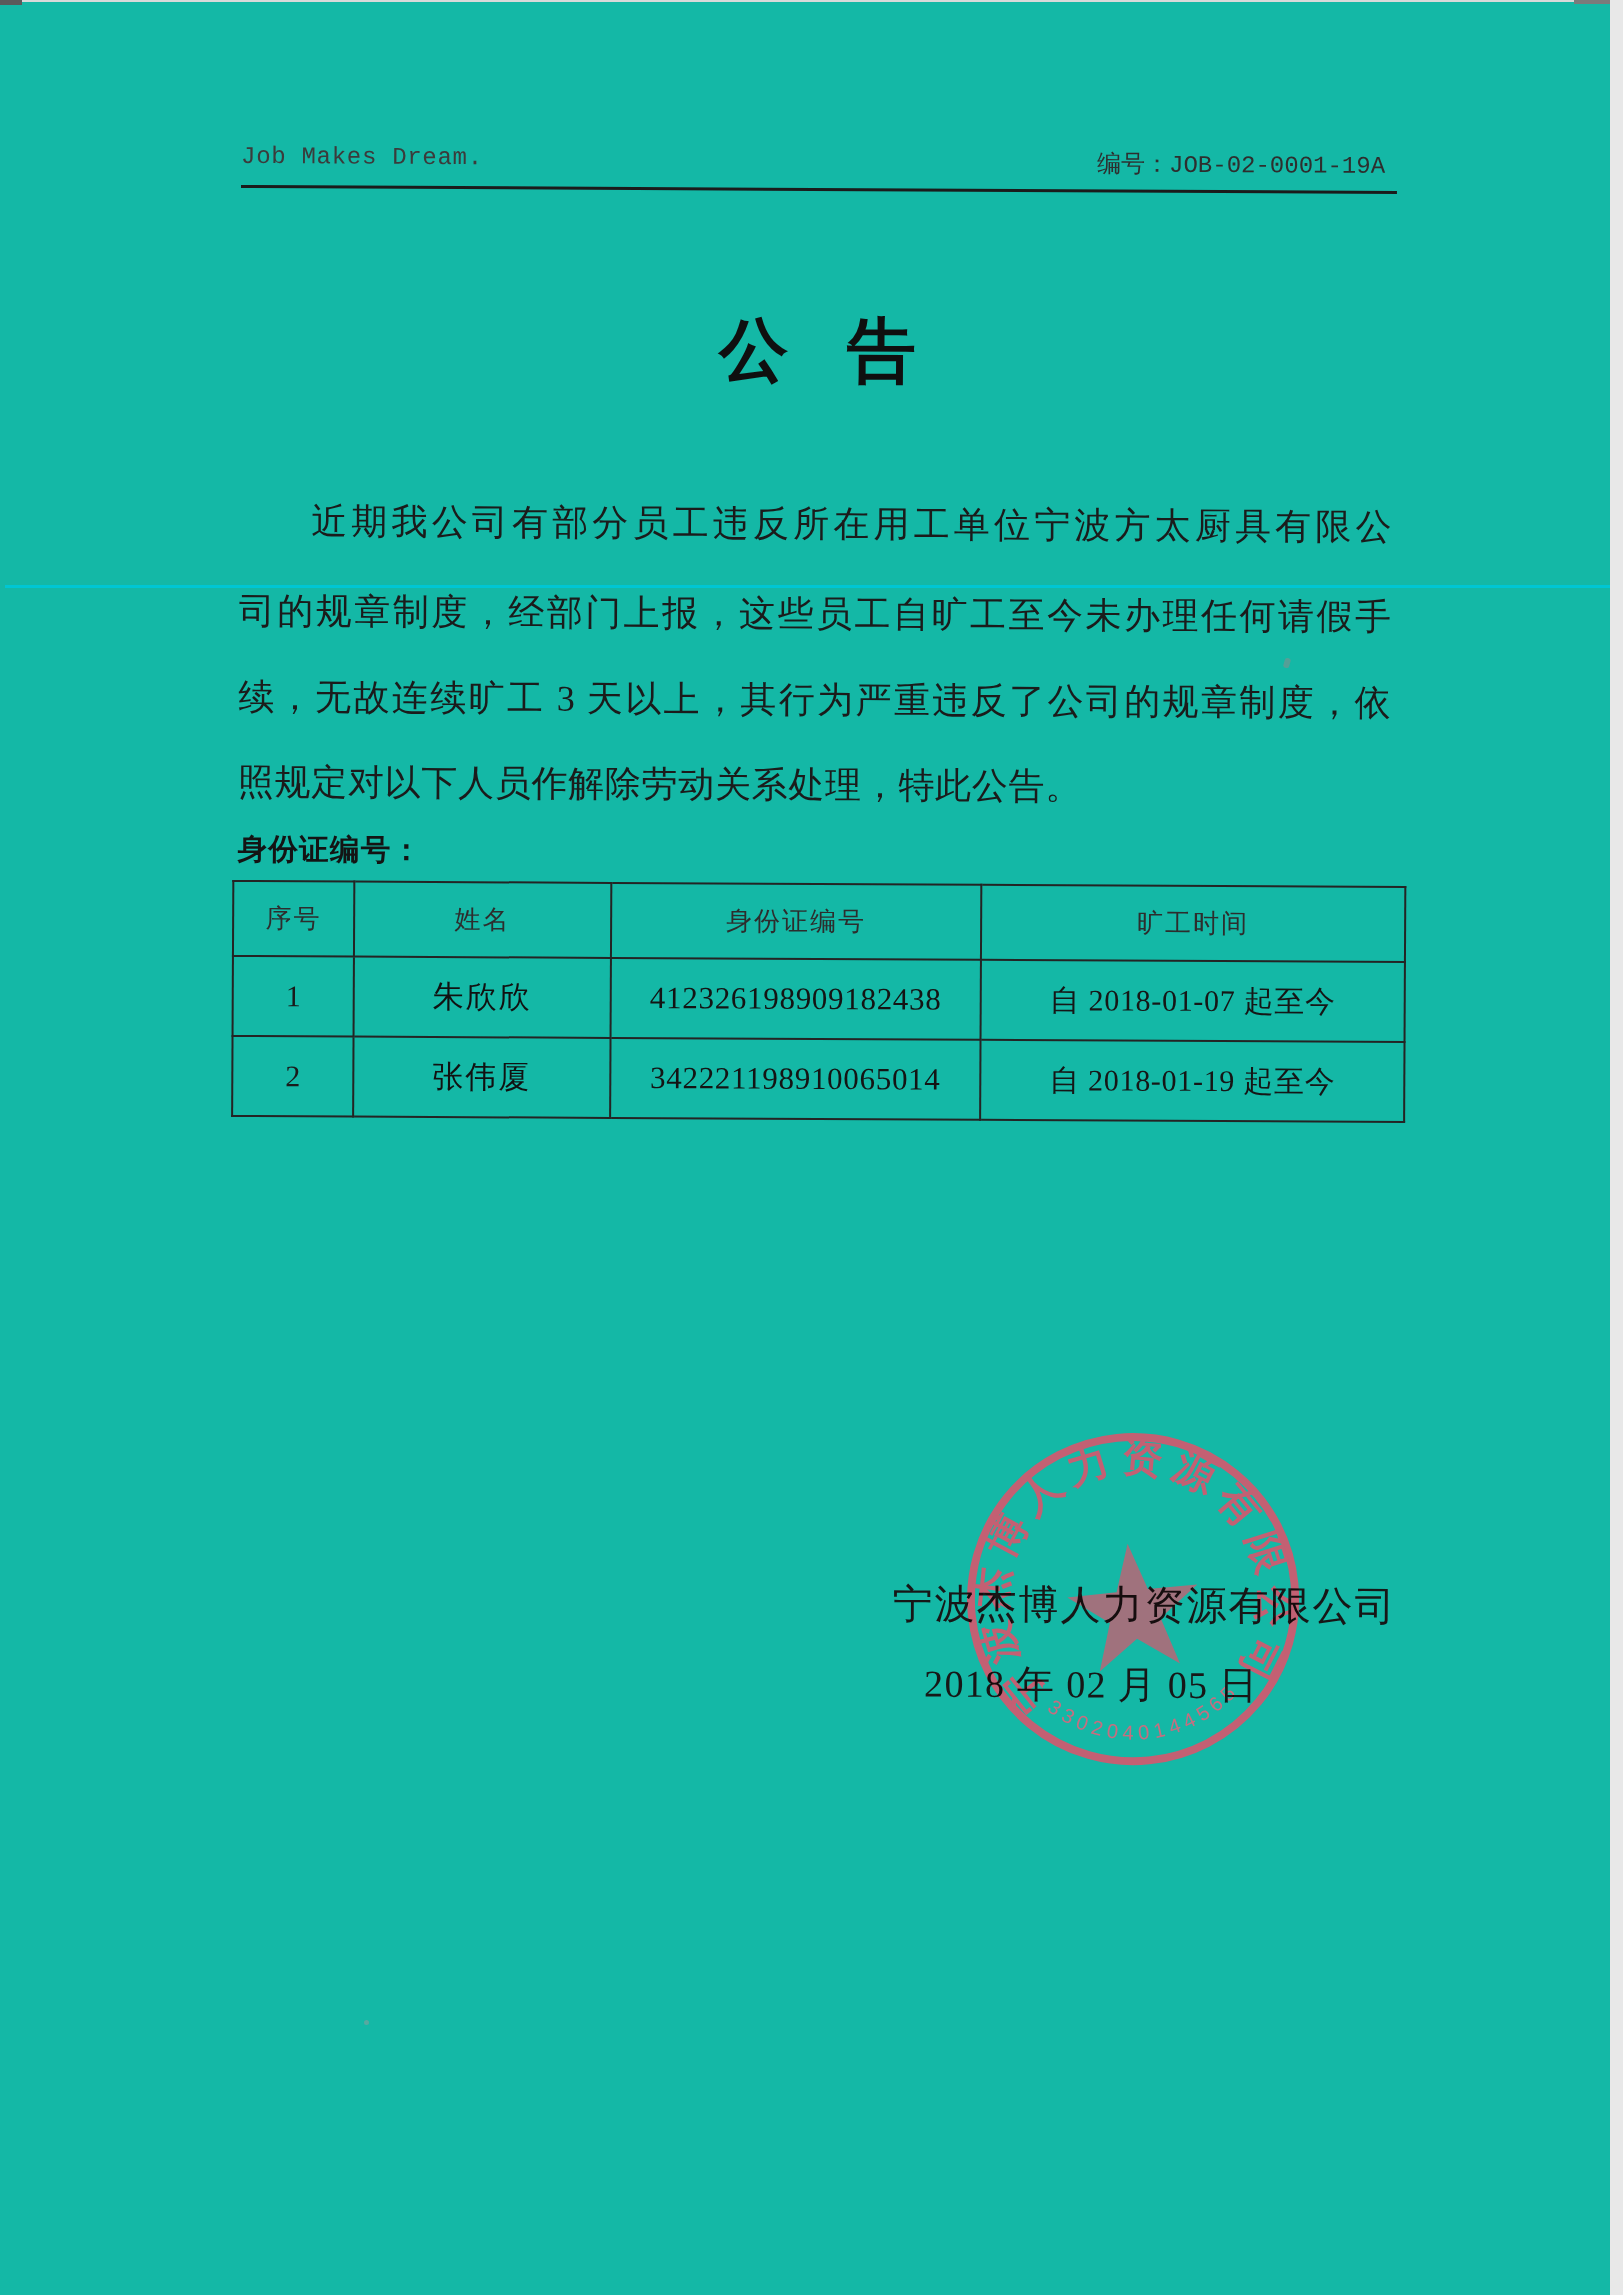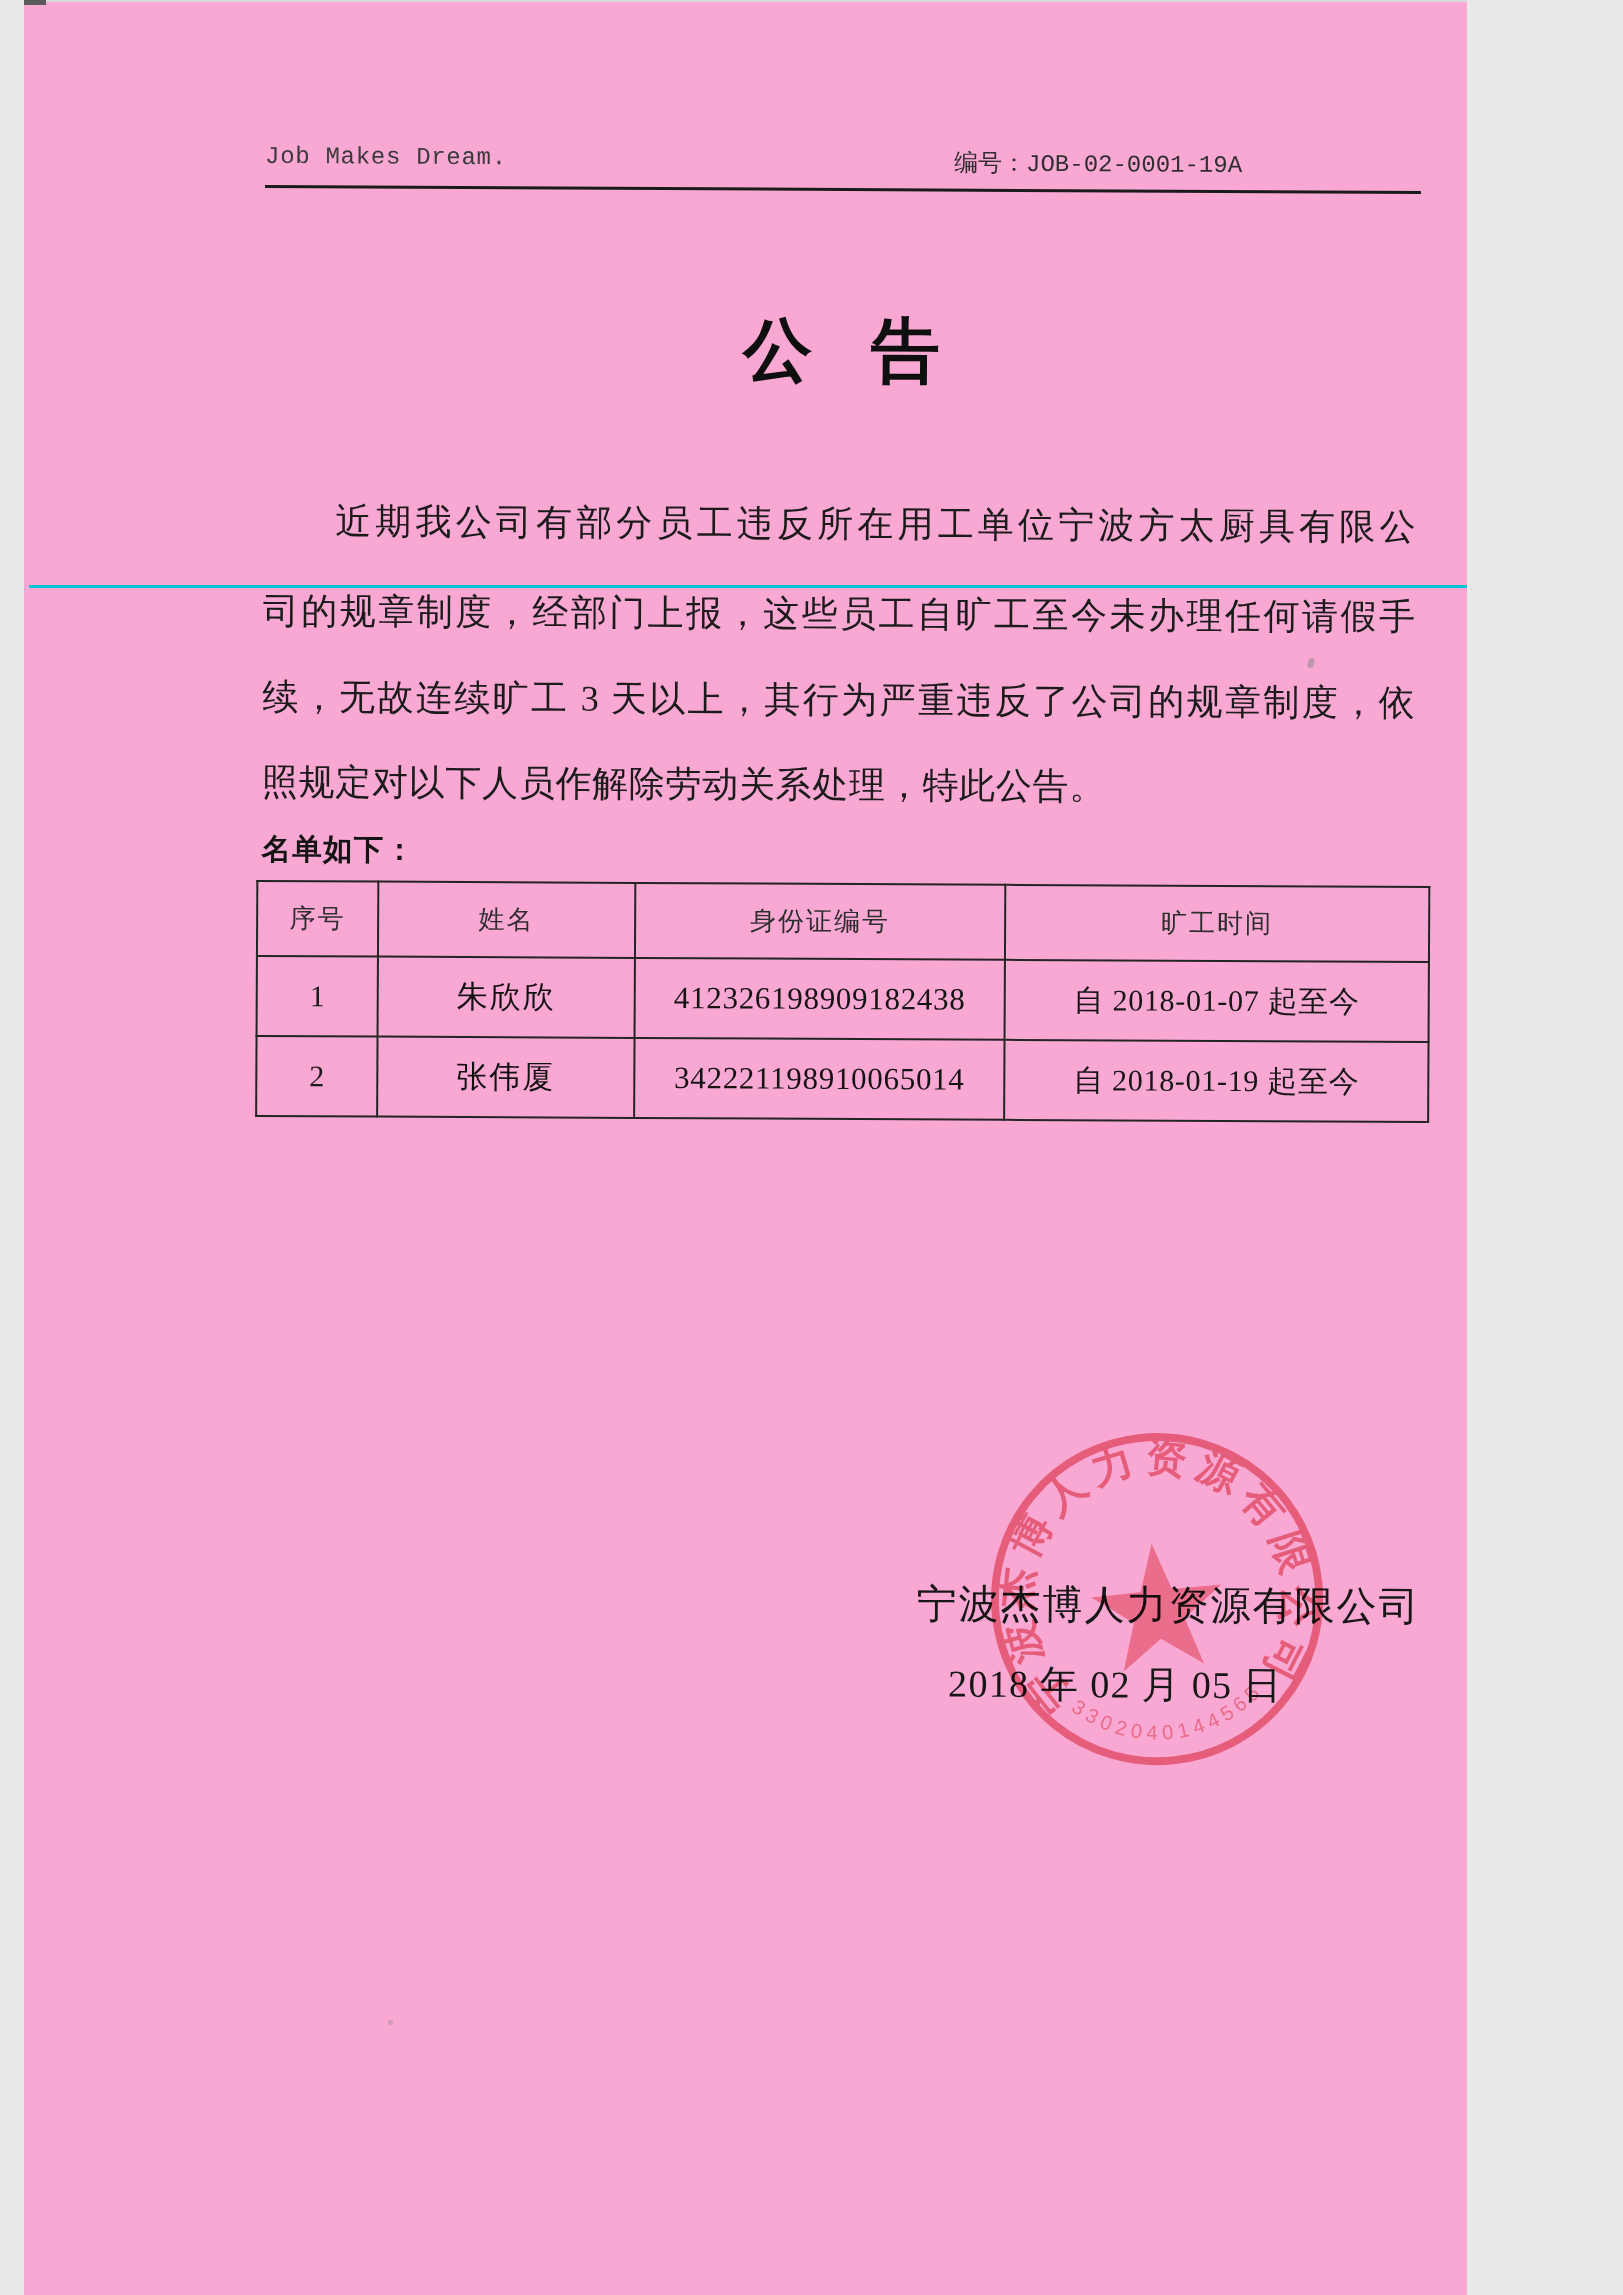--- a/index.html
+++ b/index.html
@@ -1,23 +1,22 @@
 <!DOCTYPE html>
 <html style="font-size:10.5px"><head>
 <meta charset="utf-8">
 <style>
   html,body{margin:0;padding:0;background:#e8e8e8;}
   .page{
     position:relative;
-    width:1443px;height:2295px;
-    background:#f9a8d4;
+    width:1610px;height:2295px;
+    background:#14b8a6;
     overflow:hidden;
     font-family:"Liberation Serif","DejaVu Serif",serif;
     color:#1c1c1c;
-    margin-left:24px;
   }
   .content{
     position:absolute;left:0;top:0;width:100%;height:100%;
     transform:rotate(0.3deg);
     transform-origin:249px 183px;
   }
   
   .slogan{
     position:absolute;left:241px;top:143px;
     font-family:"Liberation Mono","DejaVu Sans Mono",monospace;
@@ -142,21 +141,21 @@
 
     <div class="header-rule"></div>
 
     <div class="doc-title">公 告</div>
 
     <div class="bline justified l1">近期我公司有部分员工违反所在用工单位宁波方太厨具有限公</div>
     <div class="bline justified l2">司的规章制度，经部门上报，这些员工自旷工至今未办理任何请假手</div>
     <div class="bline justified l3">续，无故连续旷工 3 天以上，其行为严重违反了公司的规章制度，依</div>
     <div class="bline l4">照规定对以下人员作解除劳动关系处理，特此公告。</div>
 
-    <div class="list-label">名单如下：</div>
+    <div class="list-label">身份证编号：</div>
 
     <table class="roster">
       <tbody>
         <tr class="hdr">
           <th class="hcell c-no">序号</th>
           <th class="hcell c-name">姓名</th>
           <th class="hcell c-id">身份证编号</th>
           <th class="hcell c-abs">旷工时间</th>
         </tr>
         <tr class="r">

